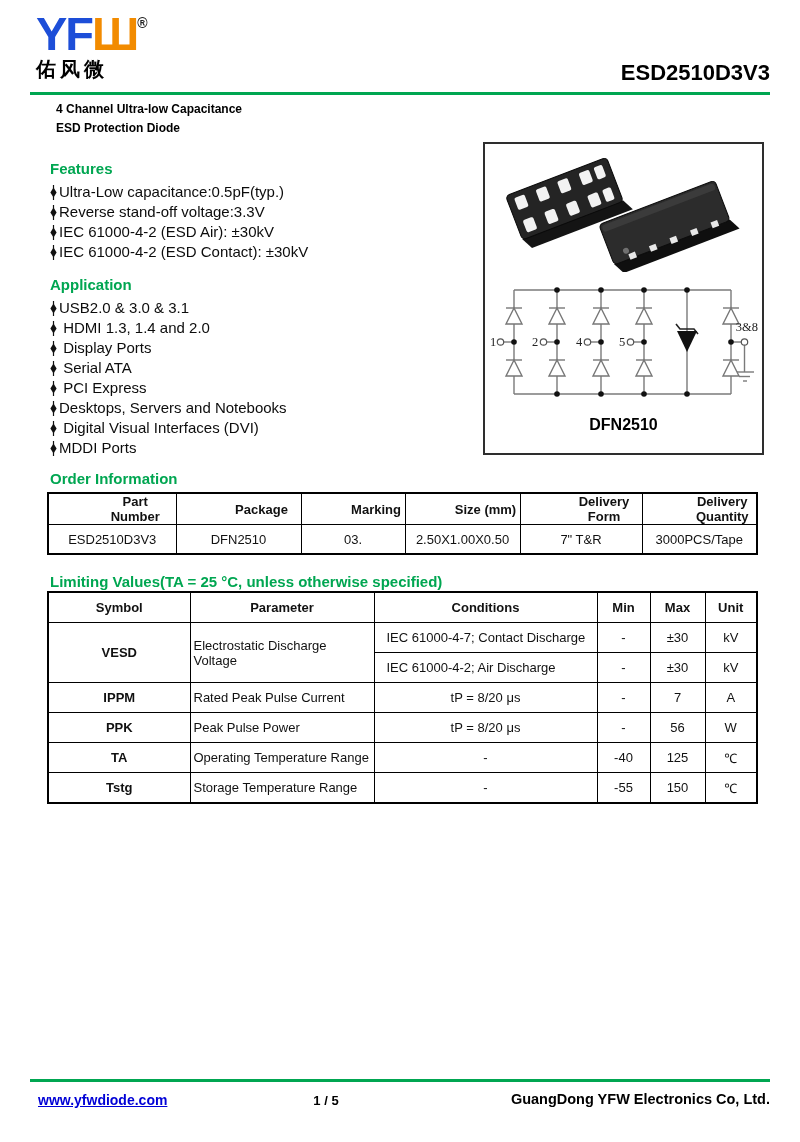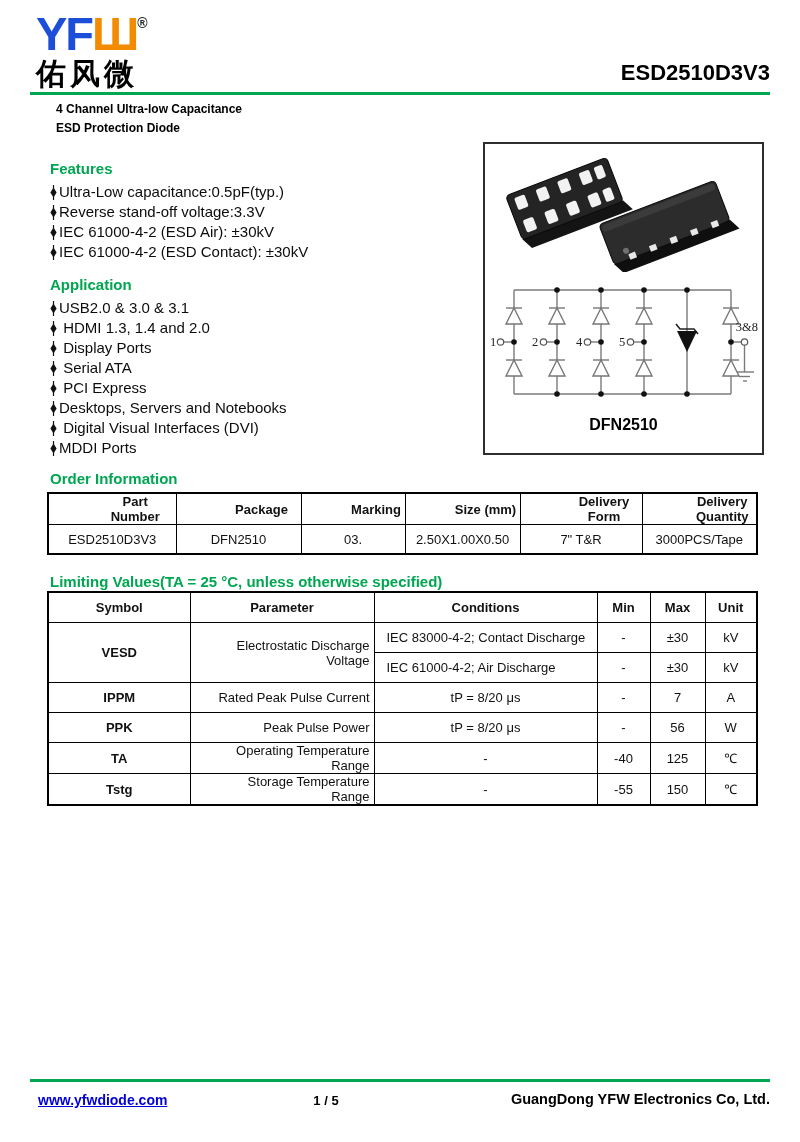--- a/index.html
+++ b/index.html
@@ -5,21 +5,21 @@
   html,body{margin:0;padding:0;background:#fff;}
   .page{position:relative;width:800px;height:1142px;background:#fff;overflow:hidden;
         font-family:"Liberation Sans", sans-serif;color:#111;}
 
   
   .logo{position:absolute;left:36px;top:10px;line-height:1;}
   .brand{font-weight:bold;font-size:47px;letter-spacing:-2px;}
   .brand .g{color:#1d4ed8;}
   .brand .o{color:#F28B00;}
   .reg{font-size:14px;font-weight:bold;color:#222;vertical-align:22px;letter-spacing:0;}
-  .cjk{font-weight:bold;font-size:30px;letter-spacing:4px;margin-top:2px;color:#000;}
+  .cjk{font-weight:bold;font-size:20px;letter-spacing:4px;margin-top:2px;color:#000;}
   .part-number{position:absolute;right:30px;top:60px;font-size:22px;font-weight:bold;color:#000;}
   .rule{position:absolute;left:30px;width:740px;height:3px;background:#00A651;}
   .rule.top{top:92px;}
   .rule.bottom{top:1079px;}
   .doc-title{position:absolute;left:56px;top:100px;font-size:12px;font-weight:bold;line-height:19px;color:#000;}
 
   
   .section{position:absolute;left:50px;width:420px;}
   .sec-head{color:#00A651;font-weight:bold;font-size:15px;margin-bottom:5px;}
   .li{display:flex;align-items:center;font-size:15px;line-height:20px;color:#0c0c0c;}
@@ -34,21 +34,21 @@
   
   .tbl{border-collapse:collapse;table-layout:fixed;width:709px;background:#fff;}
   .tbl,.tbl th,.tbl td{border:1px solid #000;}
   .tbl{border:2px solid #000;}
   .tbl th{font-size:13px;font-weight:bold;text-align:center;padding:0 2px;}
   .tbl td{font-size:13px;text-align:center;padding:0 4px;}
   .order-wrap{position:absolute;left:47px;top:492px;}
   .order-wrap th{height:28px;padding-left:48px;} .order-wrap td{height:28px;}
   .limits-wrap{position:absolute;left:47px;top:591px;}
   .limits-wrap th{height:29px;} .limits-wrap td{height:29px;}
-  .limits-wrap td.param{text-align:right;padding-left:20px;}
+  .limits-wrap td.param{text-align:left;padding-left:3px;}
   .limits-wrap td.cond-l{text-align:left;padding-left:12px;}
   .limits-wrap td.sym{font-weight:bold;}
   .headline{position:absolute;left:50px;color:#00A651;font-weight:bold;font-size:15px;}
 
   
   .footer-link{position:absolute;left:38px;top:1092px;font-size:14px;font-weight:bold;
                color:#0000D6;text-decoration:underline;}
   .footer-page{position:absolute;left:0;top:1093px;width:652px;text-align:center;
                font-size:13px;font-weight:bold;color:#000;}
   .footer-co{position:absolute;right:30px;top:1091px;font-size:14.5px;font-weight:bold;color:#000;}
@@ -321,21 +321,21 @@
           <th>Conditions</th>
           <th>Min</th>
           <th>Max</th>
           <th>Unit</th>
         </tr>
       </thead>
       <tbody>
         <tr>
           <td class="sym" rowspan="2">VESD</td>
           <td class="param" rowspan="2">Electrostatic Discharge Voltage</td>
-          <td class="cond-l">IEC 83000-4-2; Contact Discharge</td>
+          <td class="cond-l">IEC 61000-4-7; Contact Discharge</td>
           <td>-</td>
           <td>±30</td>
           <td>kV</td>
         </tr>
         <tr>
           <td class="cond-l">IEC 61000-4-2; Air Discharge</td>
           <td>-</td>
           <td>±30</td>
           <td>kV</td>
         </tr>

